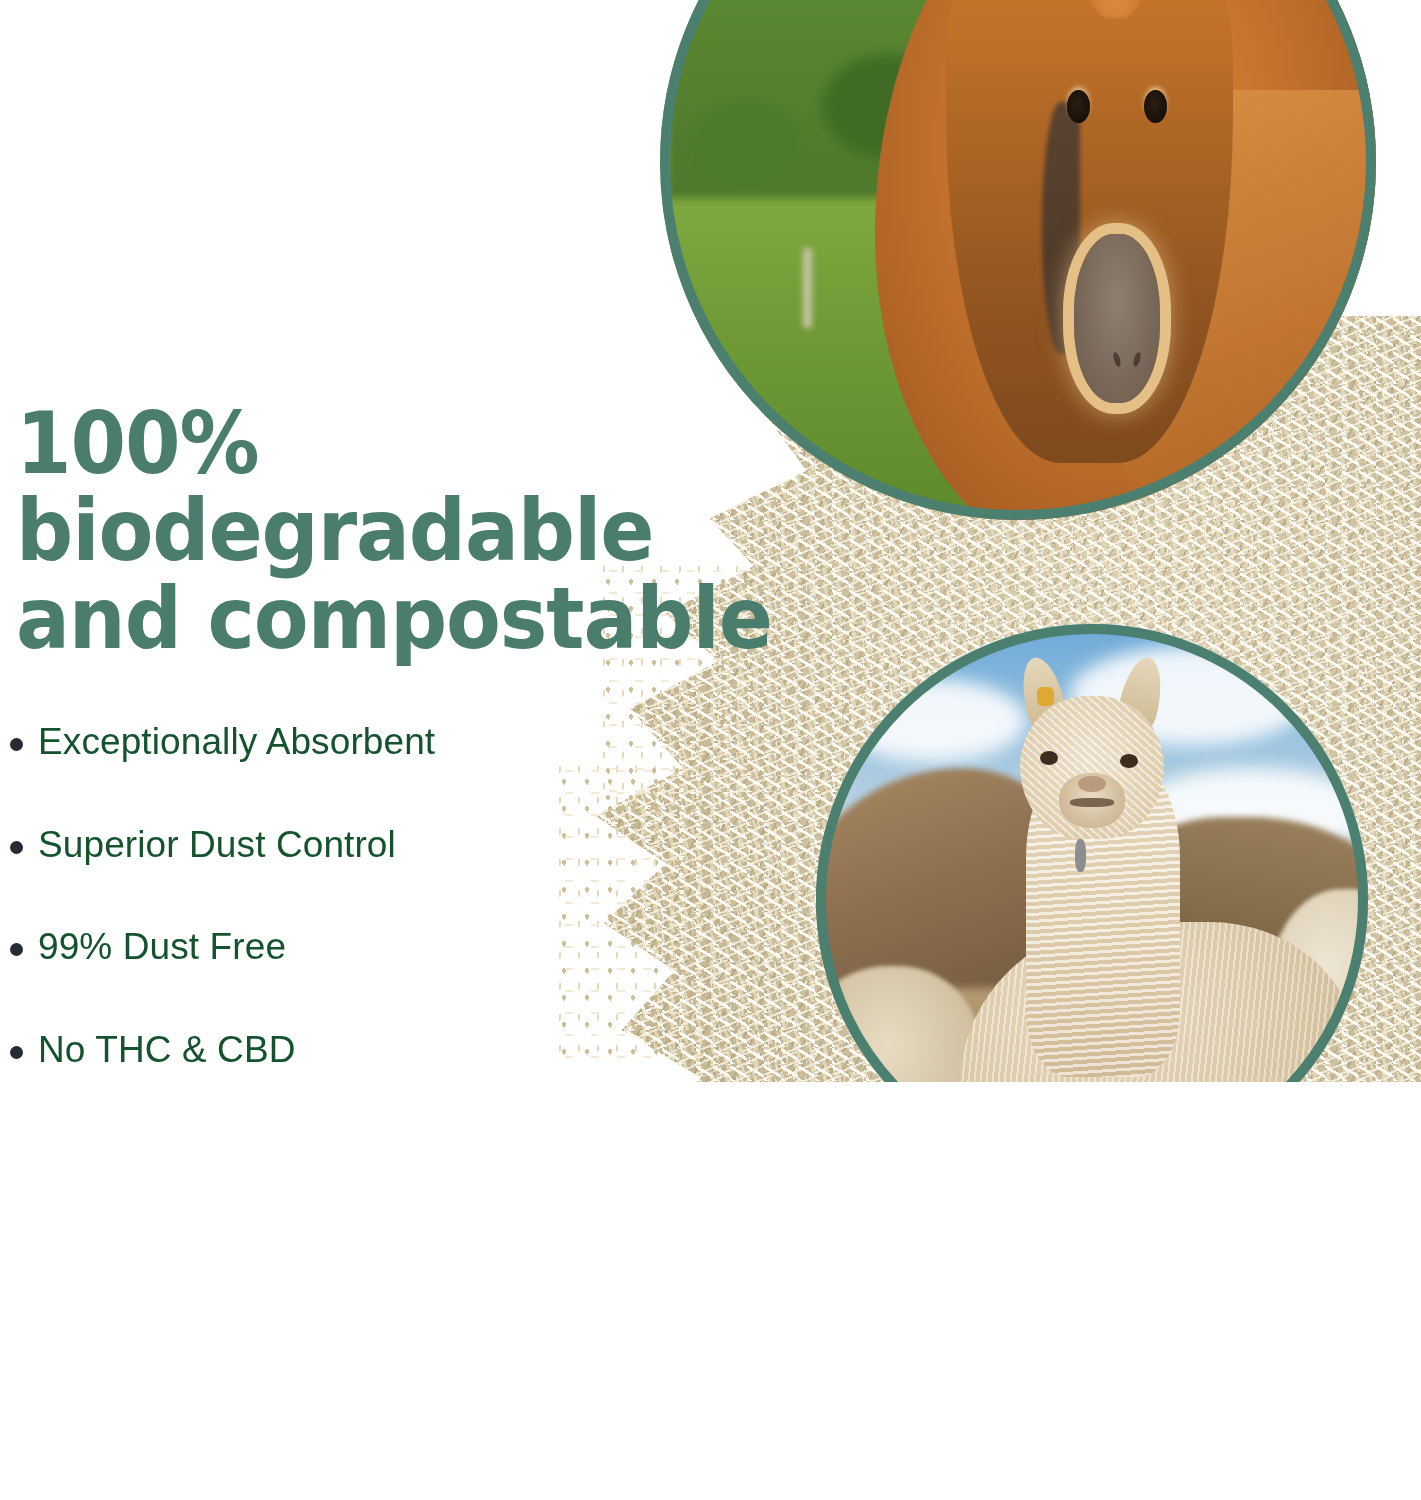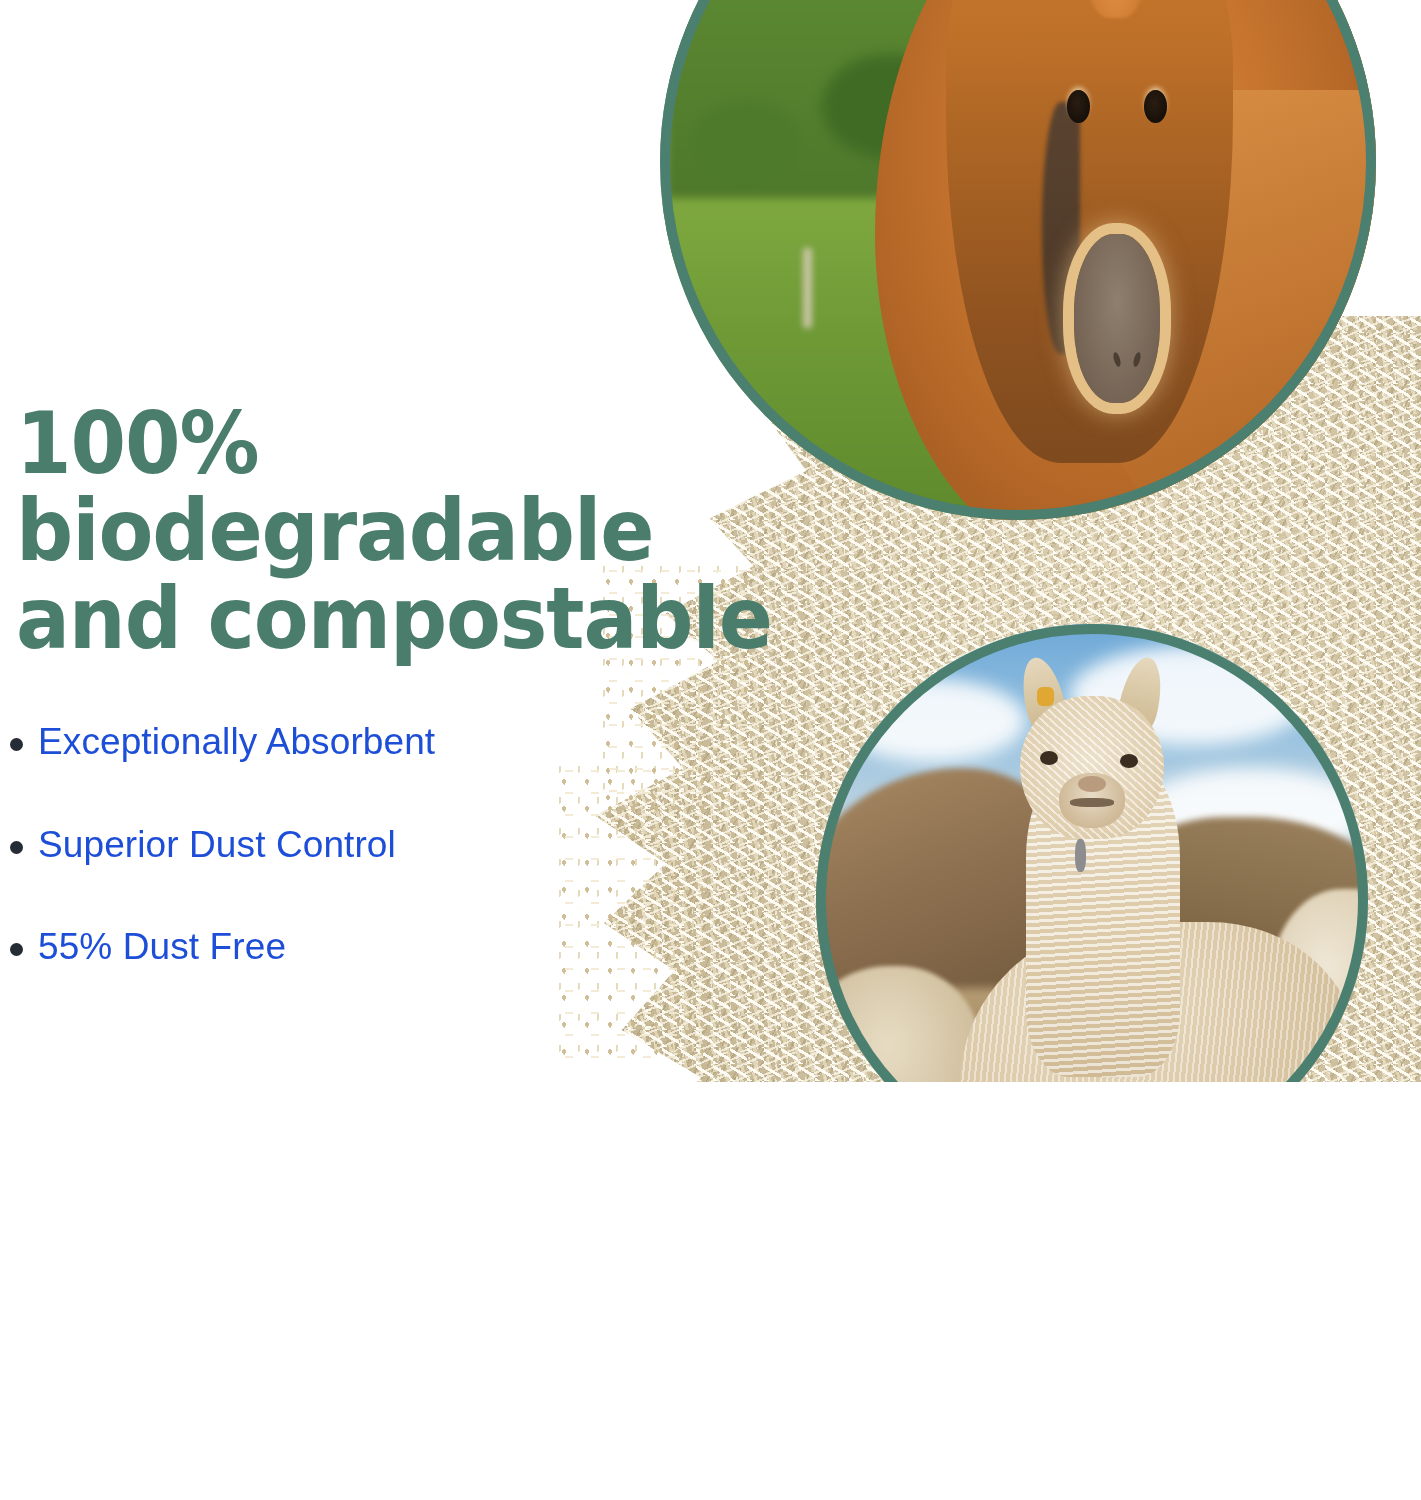--- a/index.html
+++ b/index.html
@@ -295,21 +295,21 @@
     top:722px;
     width:620px;
     margin:0;
     padding:0;
     list-style:none;
   }
   #feature-list li{
     position:relative;
     padding-left:30px;
     margin:0 0 62px 0;
-    color:#1d4ed8;
+    color:#14532d;
     font-family:"Liberation Sans","DejaVu Sans",sans-serif;
     font-weight:400;
     font-size:37px;
     line-height:1.1;
     letter-spacing:.1px;
   }
   #feature-list li:last-child{margin-bottom:0;}
   #feature-list li .bullet-dot{
     position:absolute;
     left:2px;
@@ -421,17 +421,21 @@
     <li>
       <span class="bullet-dot"></span>
       <span>Exceptionally Absorbent</span>
     </li>
     <li>
       <span class="bullet-dot"></span>
       <span>Superior Dust Control</span>
     </li>
     <li>
       <span class="bullet-dot"></span>
-      <span>55% Dust Free</span>
+      <span>99% Dust Free</span>
+    </li>
+    <li>
+      <span class="bullet-dot"></span>
+      <span>No THC &amp; CBD</span>
     </li>
   </ul>
 
 </div>
 
 </body></html>

